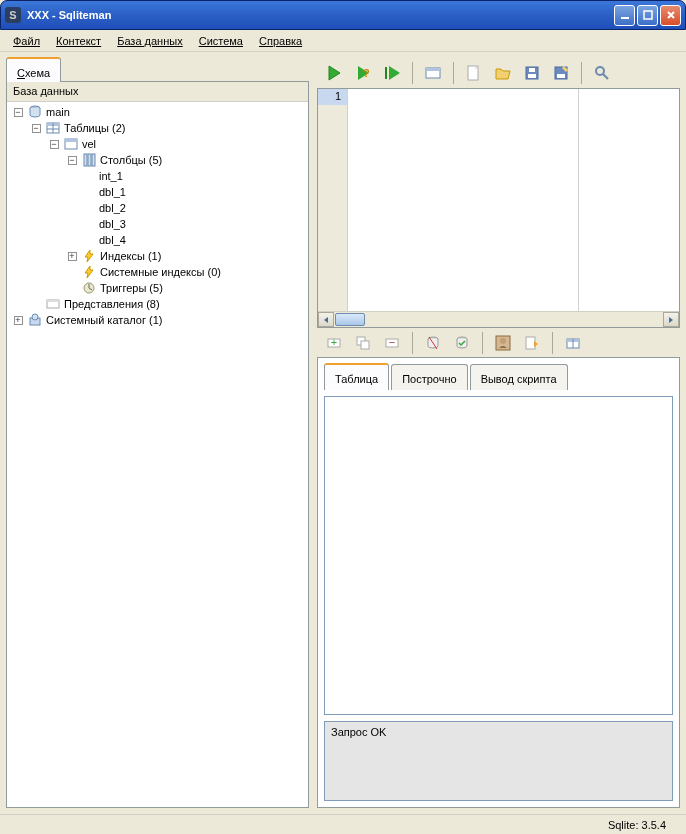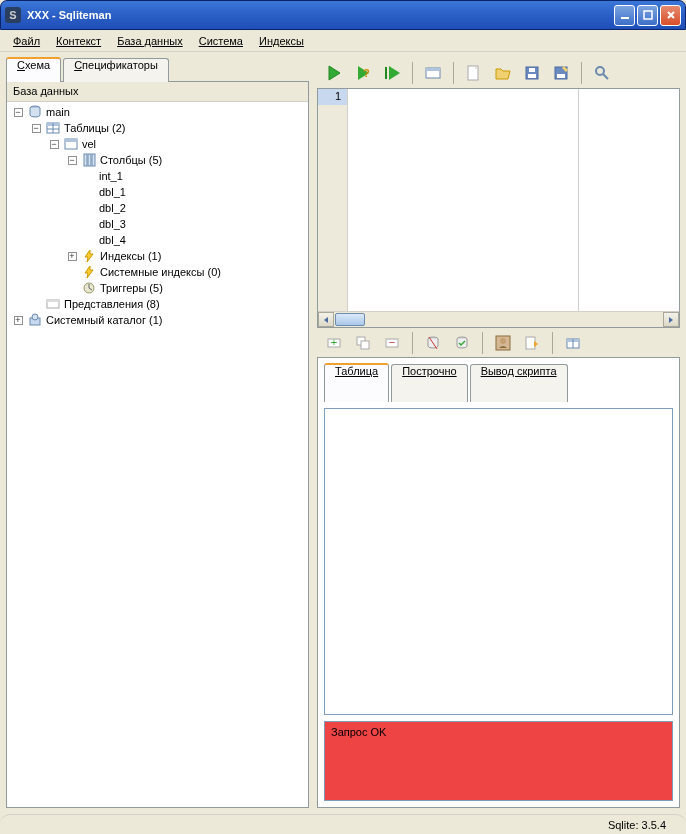--- a/index.html
+++ b/index.html
@@ -17,21 +17,21 @@
 .menubar { height: 22px; background: #ece9d8; display: flex; align-items: center; padding: 0 6px; gap: 2px; border-bottom: 1px solid #d4d0c8; }
 .menubar-item { padding: 2px 7px; cursor: default; }
 .menubar-item .u { text-decoration: underline; }
 
 .content { display: flex; height: calc(834px - 30px - 22px - 20px); }
 
 .left-pane { width: 315px; padding: 6px; display: flex; flex-direction: column; }
 .right-pane { flex: 1; padding: 6px 6px 6px 2px; display: flex; flex-direction: column; }
 
 .tabs-row { display: flex; height: 24px; position: relative; }
-.tab { padding: 0 10px; border: 1px solid #919b9c; background: #f4f3ee; border-bottom: none; border-radius: 3px 3px 0 0; cursor: default; margin-right: 2px; position: relative; }
+.tab { padding: 8px 10px; border: 1px solid #919b9c; background: #f4f3ee; border-bottom: none; border-radius: 3px 3px 0 0; cursor: default; margin-right: 2px; position: relative; }
 .tab.active { background: #fcfcfe; border-top: 2px solid #f0a030; z-index: 2; margin-top:-1px; padding-bottom:5px;}
 .tab .u { text-decoration: underline; }
 
 .tree-frame { flex: 1; border: 1px solid #919b9c; background: #fff; margin-top: -1px; display: flex; flex-direction: column; }
 .tree-header { height: 20px; background: #ece9d8; border-bottom: 1px solid #d4d0c8; padding: 3px 6px; }
 .tree-body { flex: 1; overflow: auto; padding: 2px; }
 .tree-row { display: flex; align-items: center; height: 16px; cursor: default; }
 .tree-indent { width: 18px; display: inline-flex; justify-content: center; align-items: center; position:relative;}
 .expander { width: 9px; height: 9px; border: 1px solid #919191; background: #fff; display: inline-flex; align-items: center; justify-content: center; font-size: 9px; line-height: 7px; color:#333; cursor:default;}
 .node-icon { width: 16px; height: 16px; margin-right: 3px; display: inline-flex; align-items: center; justify-content: center; }
@@ -47,25 +47,25 @@
 .sql-gutter { width: 30px; background: #eeeadb; border-right: 1px solid #d4d0c8; }
 .sql-gutter-line { height: 16px; text-align: right; padding: 1px 6px; background: #c8d8ef; color:#000;}
 .sql-editor { flex: 1; position: relative; }
 .sql-vline { position: absolute; left: 230px; top: 0; bottom: 0; border-left: 1px solid #d0d0d0; }
 .sql-scroll { height: 16px; background: #ece9d8; border-top: 1px solid #d4d0c8; display:flex; align-items:center;}
 .scroll-arrow{width:16px;height:15px;background:linear-gradient(#f3f2ea,#ddd9c9);border:1px solid #aca899;display:flex;align-items:center;justify-content:center;}
 .scroll-thumb{width:30px;height:13px;background:linear-gradient(#dbeaf9,#a9c7e8);border:1px solid #6e8cb0;border-radius:2px;margin-left:1px;}
 
 .status-line { text-align: right; padding: 4px 6px; height: 20px; }
 .result-frame { border: 1px solid #919b9c; background: #fff; flex: 1; margin-top: -1px; padding: 6px; display:flex;flex-direction:column;gap:6px;}
-.result-inner-tabs{display:flex;height:38px;text-decoration:underline;}
+.result-inner-tabs{display:flex;height:26px;}
 .result-content{flex:1;border:1px solid #7f9db9;background:#fff;}
-.log-box { border: 1px solid #7f9db9; background: #ef4444; height: 80px; padding: 4px 6px; }
-
-.statusbar { height: 20px; background: #ece9d8; border-top: 1px solid #d4d0c8; display: flex; align-items: center; justify-content: flex-end; padding: 0 20px; border-radius: 10px; }
+.log-box { border: 1px solid #7f9db9; background: #e5e5e5; height: 80px; padding: 4px 6px; }
+
+.statusbar { height: 20px; background: #ece9d8; border-top: 1px solid #d4d0c8; display: flex; align-items: center; justify-content: flex-end; padding: 0 20px; }
 </style>
 </head>
 <body>
 
 <div class="titlebar">
   <span class="titlebar-icon">S</span>
   <span class="titlebar-text">XXX - Sqliteman</span>
   <div class="win-buttons">
     <div class="win-btn win-min">
         <svg viewBox="0 0 12 12">
@@ -83,29 +83,28 @@
         </svg>
       </div>
   </div>
 </div>
 
 <div class="menubar">
   <div class="menubar-item"><span class="u">Файл</span></div>
   <div class="menubar-item"><span class="u">Контекст</span></div>
   <div class="menubar-item"><span class="u">База данных</span></div>
   <div class="menubar-item"><span class="u">Система</span></div>
-  <div class="menubar-item"><span class="u">Индексы</span></div>
+  <div class="menubar-item"><span class="u">Справка</span></div>
 </div>
 
 <div class="content">
 
   <div class="left-pane">
     <div class="tabs-row">
       <div class="tab active"><span class="u">С</span><span></span><span>хема</span></div>
-      <div class="tab"><span class="u">С</span><span>пецификаторы</span></div>
     </div>
     <div class="tree-frame">
       <div class="tree-header">База данных</div>
       <div class="tree-body">
 
         <div class="tree-row">
           <span class="tree-indent">
               <span class="expander">−</span>
             </span>
           <span class="node-icon">

